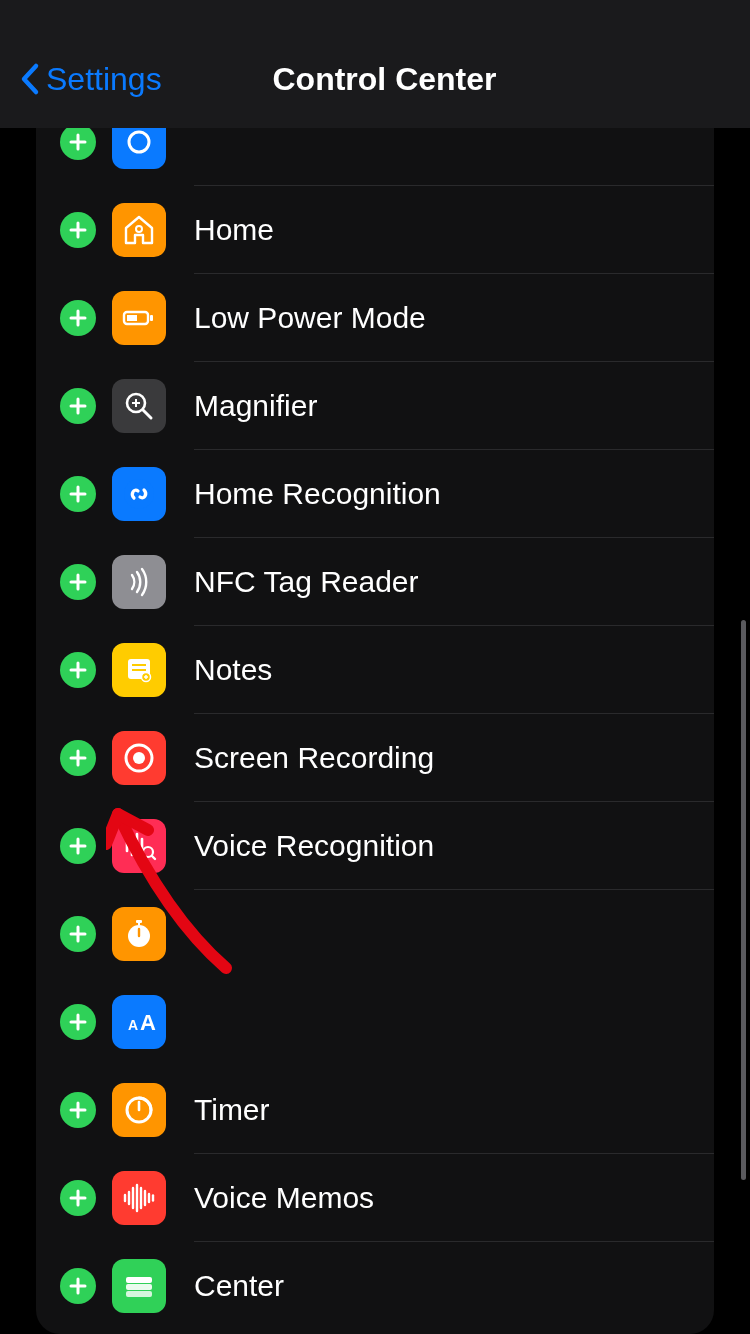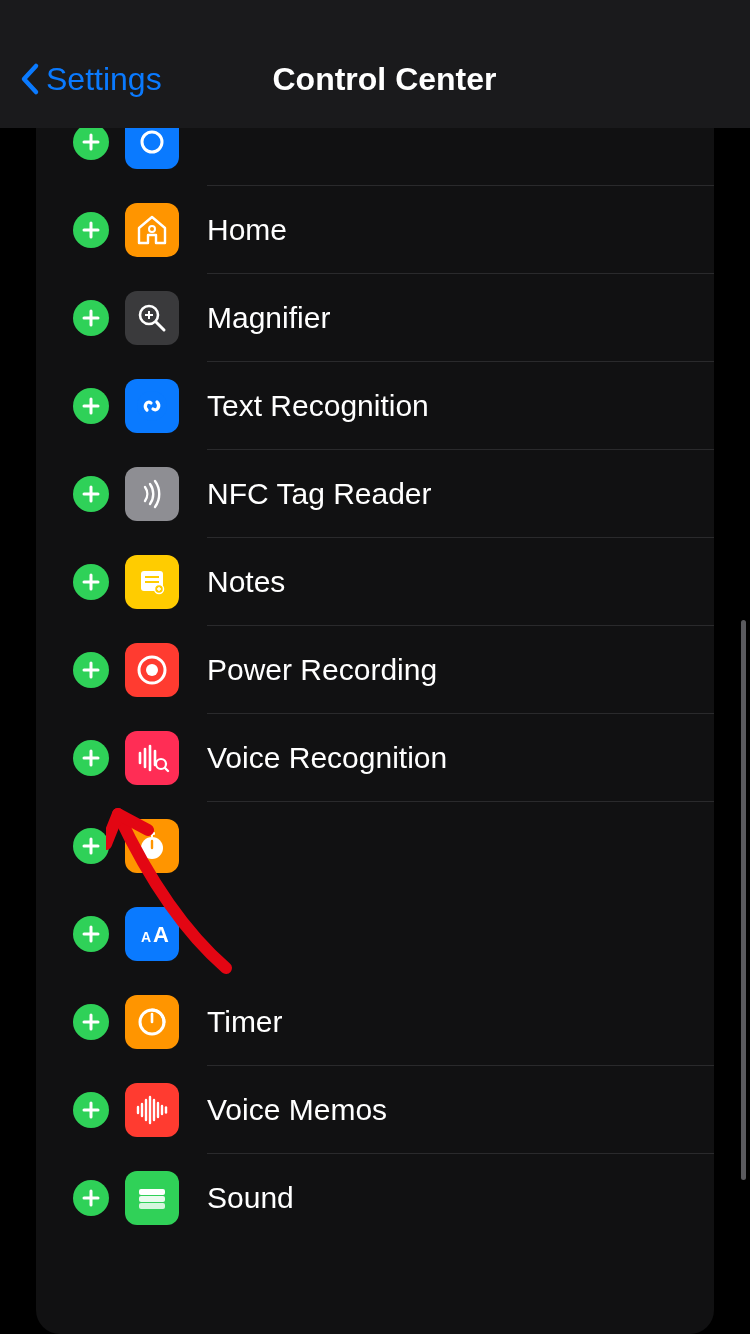--- a/index.html
+++ b/index.html
@@ -52,21 +52,21 @@
     .list {
       position: absolute;
       top: -30px;
       left: 0; right: 0;
       padding-bottom: 40px;
     }
     .row {
       display: flex;
       align-items: center;
       height: 88px;
-      padding-left: 37px;
+      padding-left: 24px;
     }
     .add-btn {
       width: 36px; height: 36px;
       border-radius: 50%;
       background: #2fd158;
       display: flex; align-items: center; justify-content: center;
       flex-shrink: 0;
       cursor: pointer;
     }
     .add-btn svg { display: block; }
@@ -171,20 +171,40 @@
       </div>
       <div class="row">
     <div class="add-btn">
       <span>
             <svg width="20" height="20" viewBox="0 0 20 20">
               <line x1="10" y1="3" x2="10" y2="17" stroke="#fff" stroke-width="3" stroke-linecap="round"></line>
               <line x1="3" y1="10" x2="17" y2="10" stroke="#fff" stroke-width="3" stroke-linecap="round"></line>
             </svg>
           </span>
     </div>
+    <div class="app-icon ic-orange">
+          <svg width="38" height="34" viewBox="0 0 38 34">
+            <rect x="4" y="11" width="24" height="12" rx="3" fill="none" stroke="#fff" stroke-width="2.4"></rect>
+            <rect x="7" y="14" width="10" height="6" fill="#fff"></rect>
+            <rect x="30" y="14" width="3" height="6" rx="1" fill="#fff"></rect>
+          </svg>
+        </div>
+    <div class="label-wrap">
+      <span class="label">Low Power Mode</span>
+    </div>
+      </div>
+      <div class="row">
+    <div class="add-btn">
+      <span>
+            <svg width="20" height="20" viewBox="0 0 20 20">
+              <line x1="10" y1="3" x2="10" y2="17" stroke="#fff" stroke-width="3" stroke-linecap="round"></line>
+              <line x1="3" y1="10" x2="17" y2="10" stroke="#fff" stroke-width="3" stroke-linecap="round"></line>
+            </svg>
+          </span>
+    </div>
     <div class="app-icon ic-dark">
           <svg width="34" height="34" viewBox="0 0 34 34">
             <circle cx="14" cy="14" r="9" fill="none" stroke="#fff" stroke-width="2.6"></circle>
             <line x1="21" y1="21" x2="29" y2="29" stroke="#fff" stroke-width="3" stroke-linecap="round"></line>
             <line x1="14" y1="10" x2="14" y2="18" stroke="#fff" stroke-width="2"></line>
             <line x1="10" y1="14" x2="18" y2="14" stroke="#fff" stroke-width="2"></line>
           </svg>
         </div>
     <div class="label-wrap">
       <span class="label">Magnifier</span>
@@ -199,21 +219,21 @@
             </svg>
           </span>
     </div>
     <div class="app-icon ic-blue">
           <svg width="34" height="34" viewBox="0 0 34 34">
             <circle cx="17" cy="17" r="15" fill="#0a7aff"></circle>
             <path d="M12 21 C8 17 12 11 16 14 M22 13 C26 17 22 23 18 20" fill="none" stroke="#fff" stroke-width="3.2" stroke-linecap="round"></path>
           </svg>
         </div>
     <div class="label-wrap">
-      <span class="label">Text Recognition</span>
+      <span class="label">Home Recognition</span>
     </div>
       </div>
       <div class="row">
     <div class="add-btn">
       <span>
             <svg width="20" height="20" viewBox="0 0 20 20">
               <line x1="10" y1="3" x2="10" y2="17" stroke="#fff" stroke-width="3" stroke-linecap="round"></line>
               <line x1="3" y1="10" x2="17" y2="10" stroke="#fff" stroke-width="3" stroke-linecap="round"></line>
             </svg>
           </span>
@@ -261,21 +281,21 @@
             </svg>
           </span>
     </div>
     <div class="app-icon ic-red">
           <svg width="34" height="34" viewBox="0 0 34 34">
             <circle cx="17" cy="17" r="13" fill="none" stroke="#fff" stroke-width="3"></circle>
             <circle cx="17" cy="17" r="6" fill="#fff"></circle>
           </svg>
         </div>
     <div class="label-wrap">
-      <span class="label">Power Recording</span>
+      <span class="label">Screen Recording</span>
     </div>
       </div>
       <div class="row">
     <div class="add-btn">
       <span>
             <svg width="20" height="20" viewBox="0 0 20 20">
               <line x1="10" y1="3" x2="10" y2="17" stroke="#fff" stroke-width="3" stroke-linecap="round"></line>
               <line x1="3" y1="10" x2="17" y2="10" stroke="#fff" stroke-width="3" stroke-linecap="round"></line>
             </svg>
           </span>
@@ -383,21 +403,21 @@
           </span>
     </div>
     <div class="app-icon ic-green">
           <svg width="36" height="34" viewBox="0 0 36 34">
             <rect x="5" y="8" width="26" height="6" rx="2" fill="#fff"></rect>
             <rect x="5" y="15" width="26" height="6" rx="2" fill="#fff" opacity="0.9"></rect>
             <rect x="5" y="22" width="26" height="6" rx="2" fill="#fff" opacity="0.8"></rect>
           </svg>
         </div>
     <div class="label-wrap">
-      <span class="label">Sound</span>
+      <span class="label">Center</span>
     </div>
       </div>
     </div>
 </div>
 
 <div class="scrollbar"></div>
 
 <svg class="arrow" width="140" height="180" viewBox="0 0 140 180">
   <defs>
     <marker id="ah" markerWidth="10" markerHeight="10" refX="3" refY="5" orient="auto">

